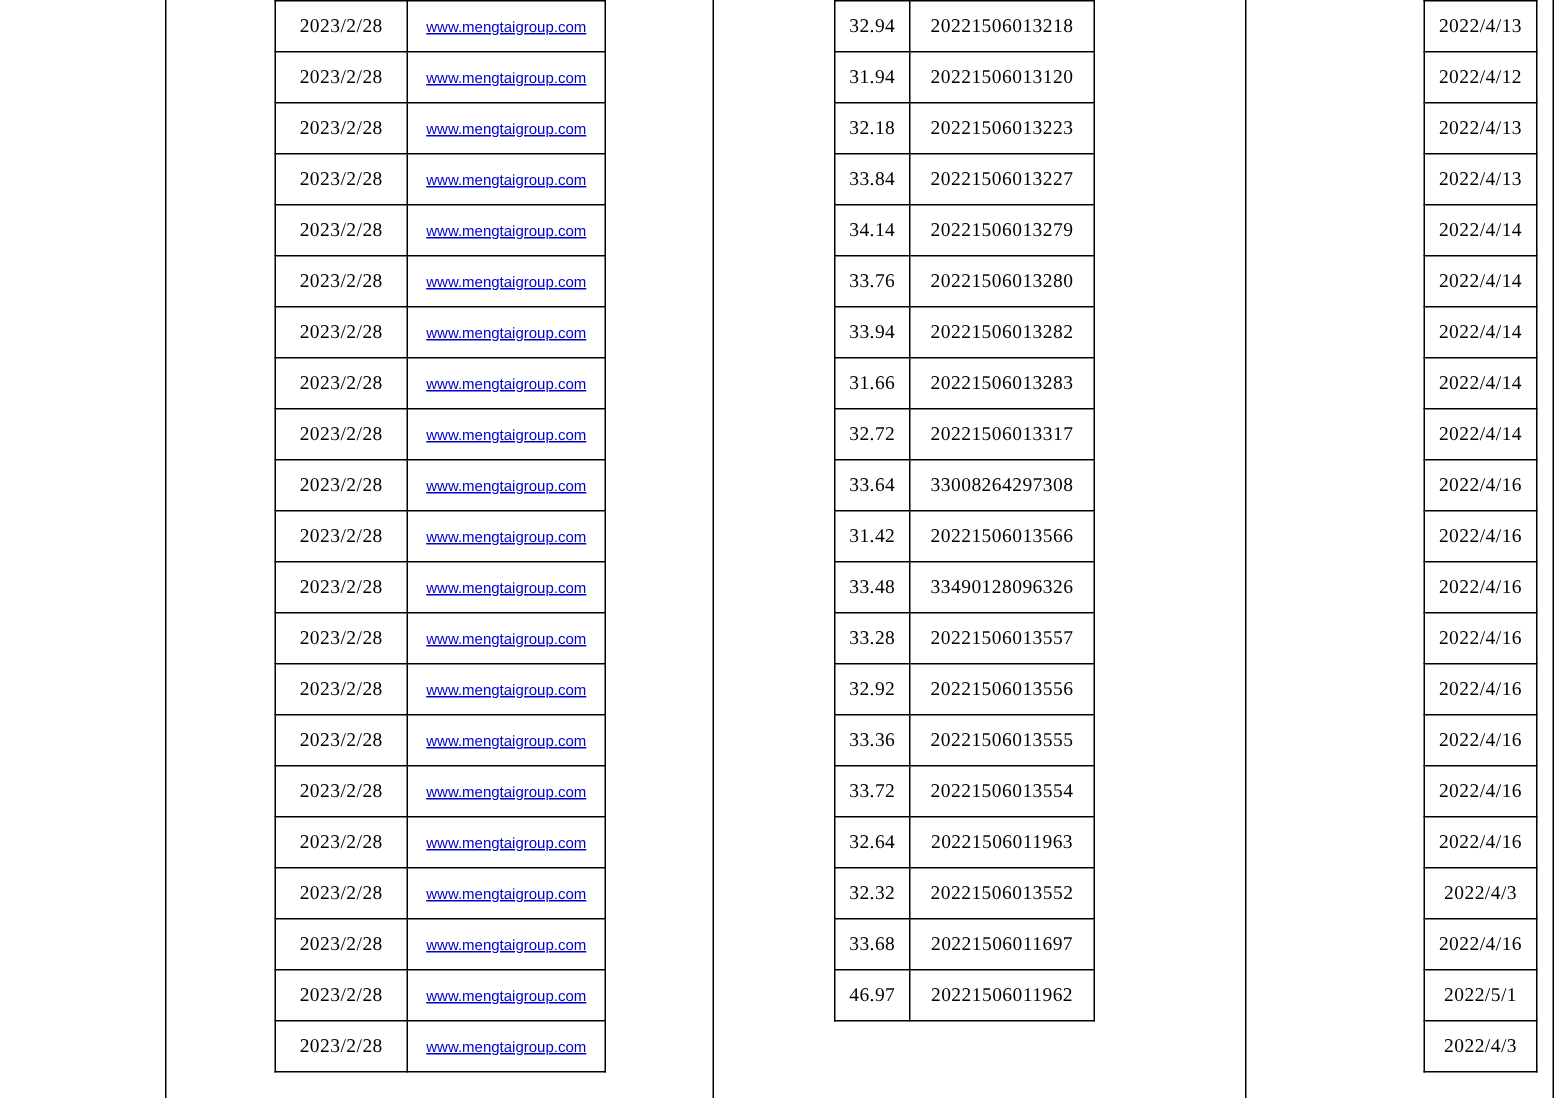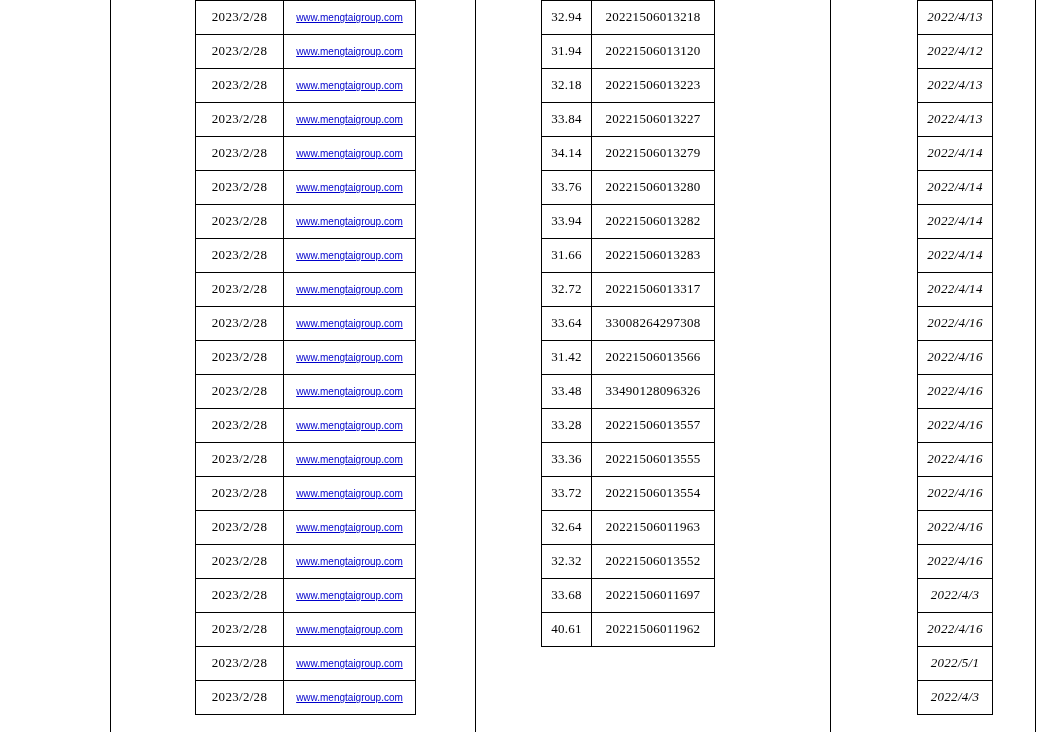--- a/index.html
+++ b/index.html
@@ -29,23 +29,23 @@
   }
   .vrule.r1 { left: 110px; }
   .vrule.r2 { left: 475px; }
   .vrule.r3 { left: 830px; }
   .vrule.r4 { left: 1035px; }
 
   .tblwrap {
     position: absolute;
     top: 0;
   }
-  .tblwrap.t1 { left: 183px; margin-left: 12px; }
-  .tblwrap.t2 { left: 541px; }
-  .tblwrap.t3 { left: 917px; font-style: italic; }
+  .tblwrap.t1 { left: 183px; }
+  .tblwrap.t2 { left: 556px; }
+  .tblwrap.t3 { left: 949px; }
 
   table {
     border-collapse: collapse;
     table-layout: fixed;
   }
   td {
     border: 1px solid #000000;
     text-align: center;
     vertical-align: middle;
     font-family: "Liberation Serif", serif;
@@ -237,41 +237,45 @@
           </tr>
           <tr>
             <td class="c-num">33.48</td>
             <td class="c-code">33490128096326</td>
           </tr>
           <tr>
             <td class="c-num">33.28</td>
             <td class="c-code">20221506013557</td>
           </tr>
           <tr>
+            <td class="c-num">32.92</td>
+            <td class="c-code">20221506013556</td>
+          </tr>
+          <tr>
             <td class="c-num">33.36</td>
             <td class="c-code">20221506013555</td>
           </tr>
           <tr>
             <td class="c-num">33.72</td>
             <td class="c-code">20221506013554</td>
           </tr>
           <tr>
             <td class="c-num">32.64</td>
             <td class="c-code">20221506011963</td>
           </tr>
           <tr>
             <td class="c-num">32.32</td>
             <td class="c-code">20221506013552</td>
           </tr>
           <tr>
             <td class="c-num">33.68</td>
             <td class="c-code">20221506011697</td>
           </tr>
           <tr>
-            <td class="c-num">40.61</td>
+            <td class="c-num">46.97</td>
             <td class="c-code">20221506011962</td>
           </tr>
         </tbody>
     </table>
   </div>
 
   <div class="tblwrap t3">
     <table class="t3">
       <tbody>
 

